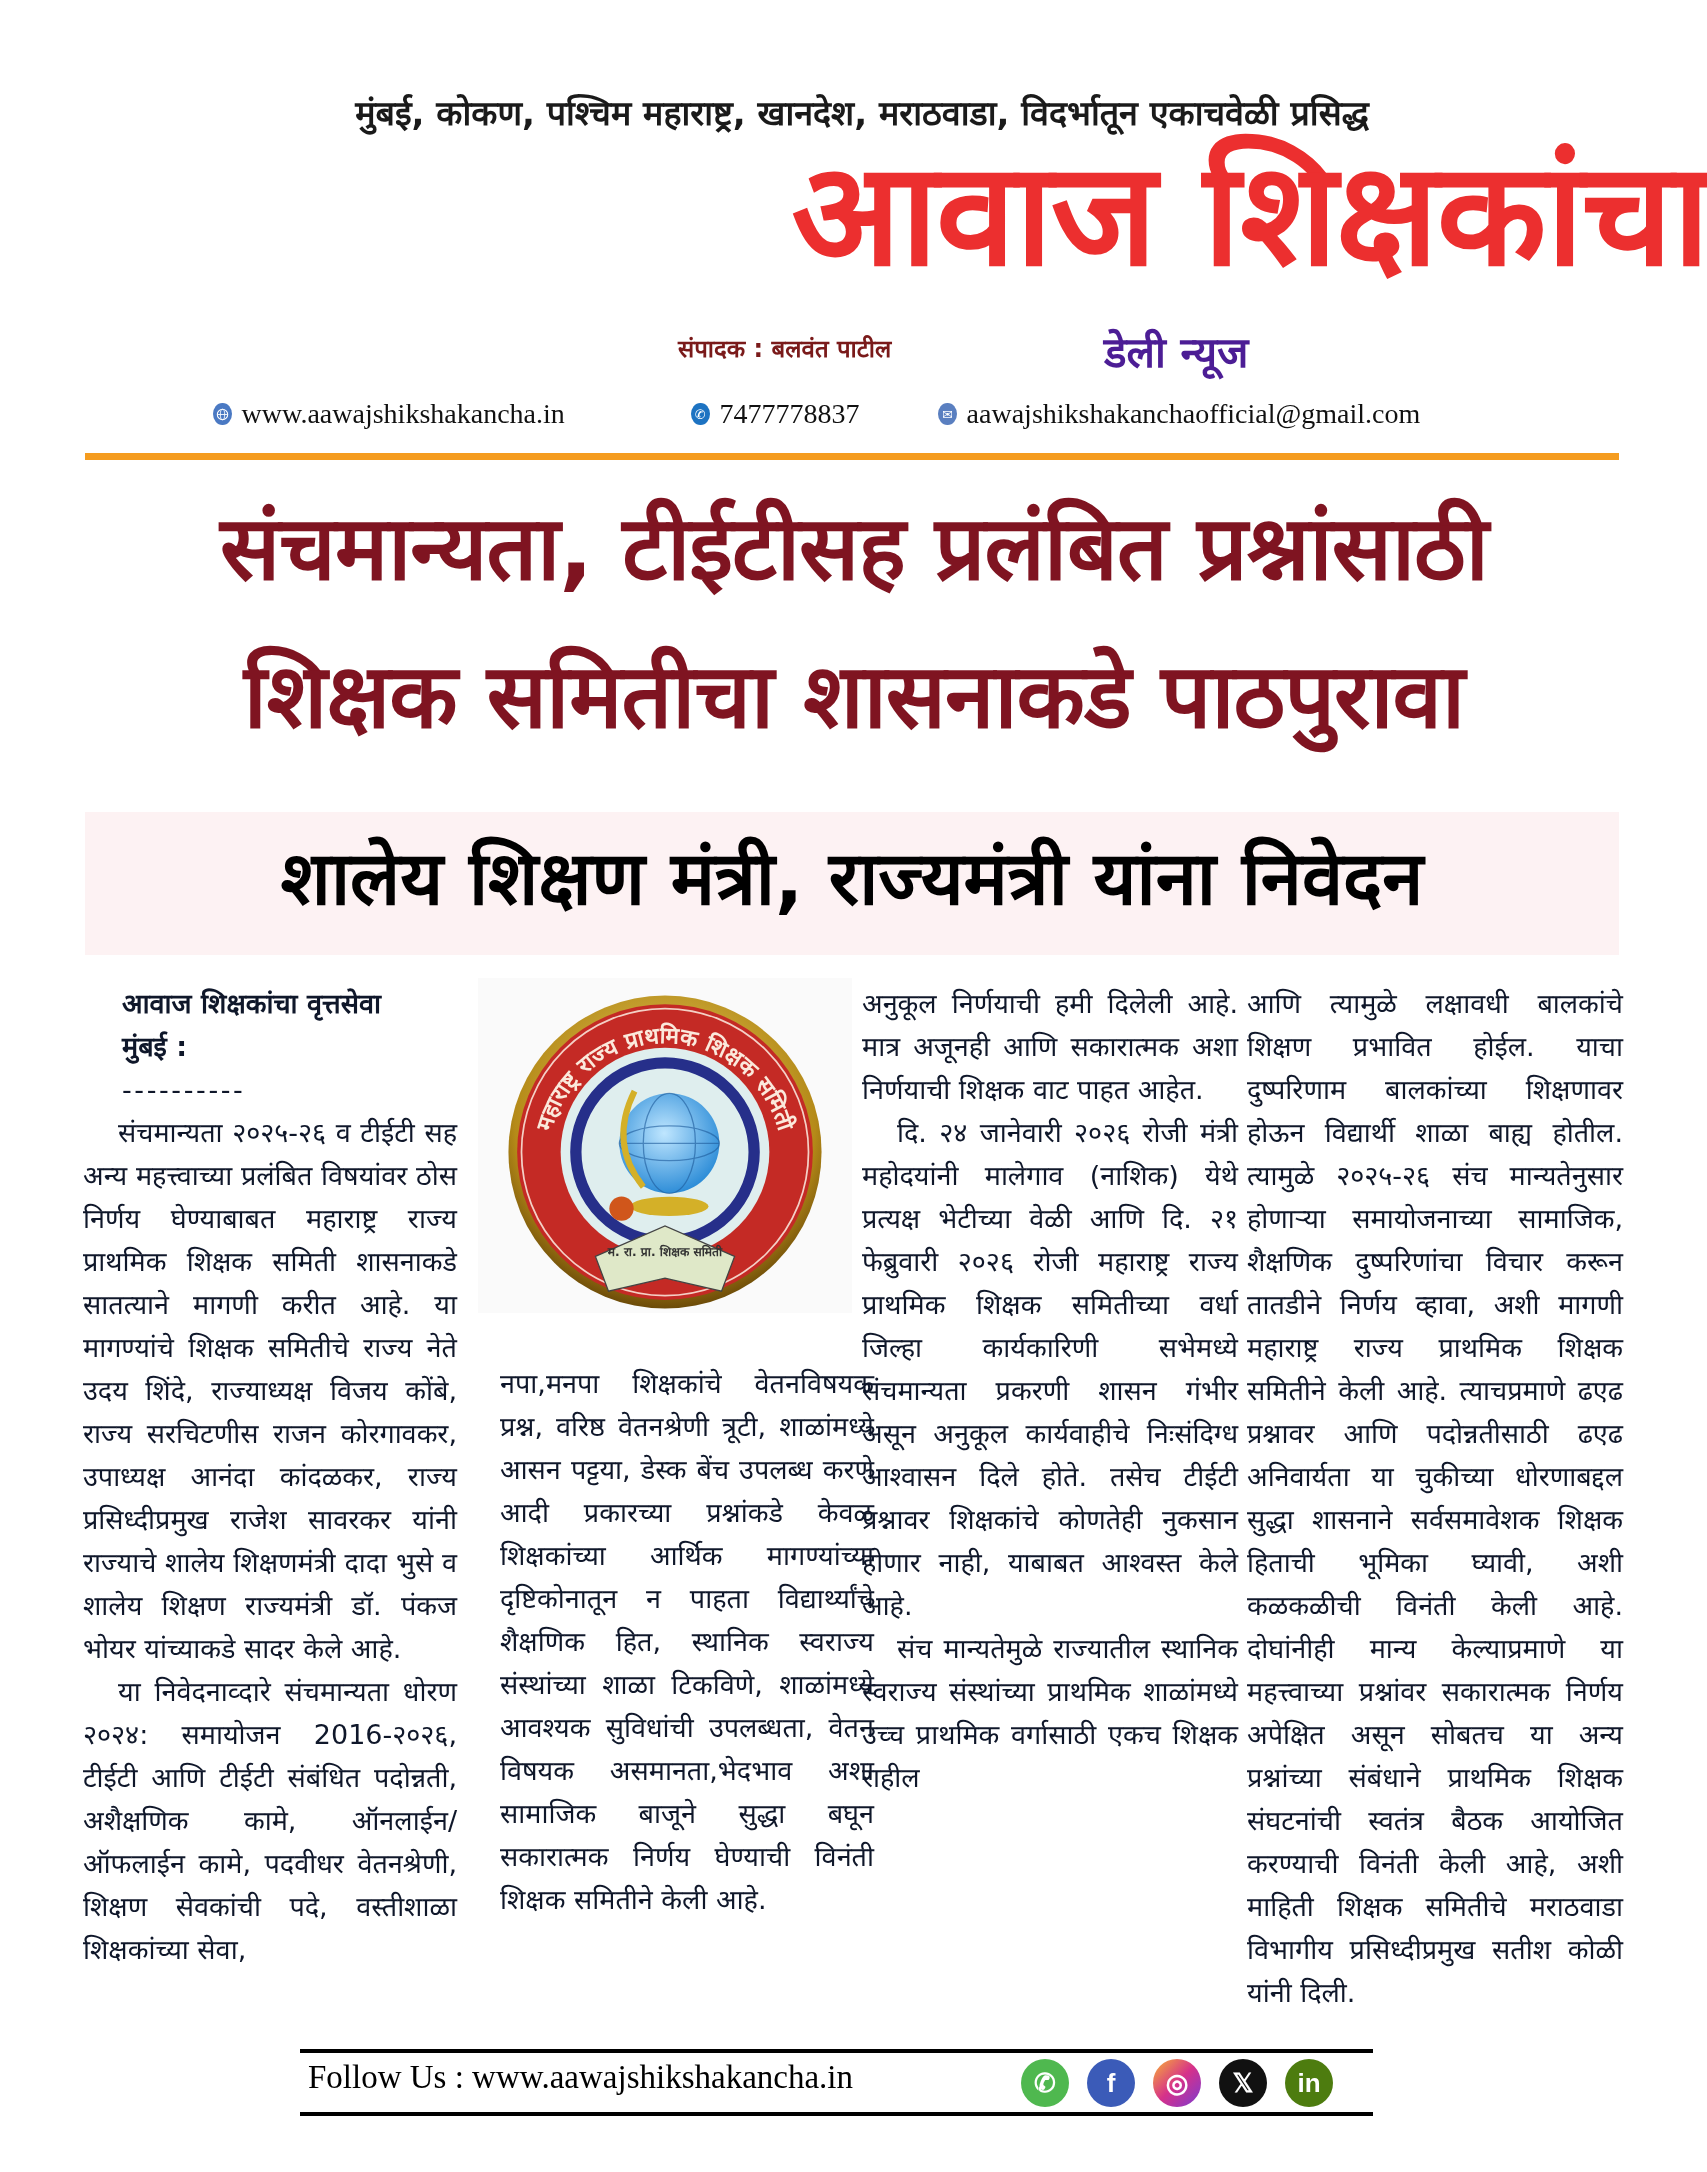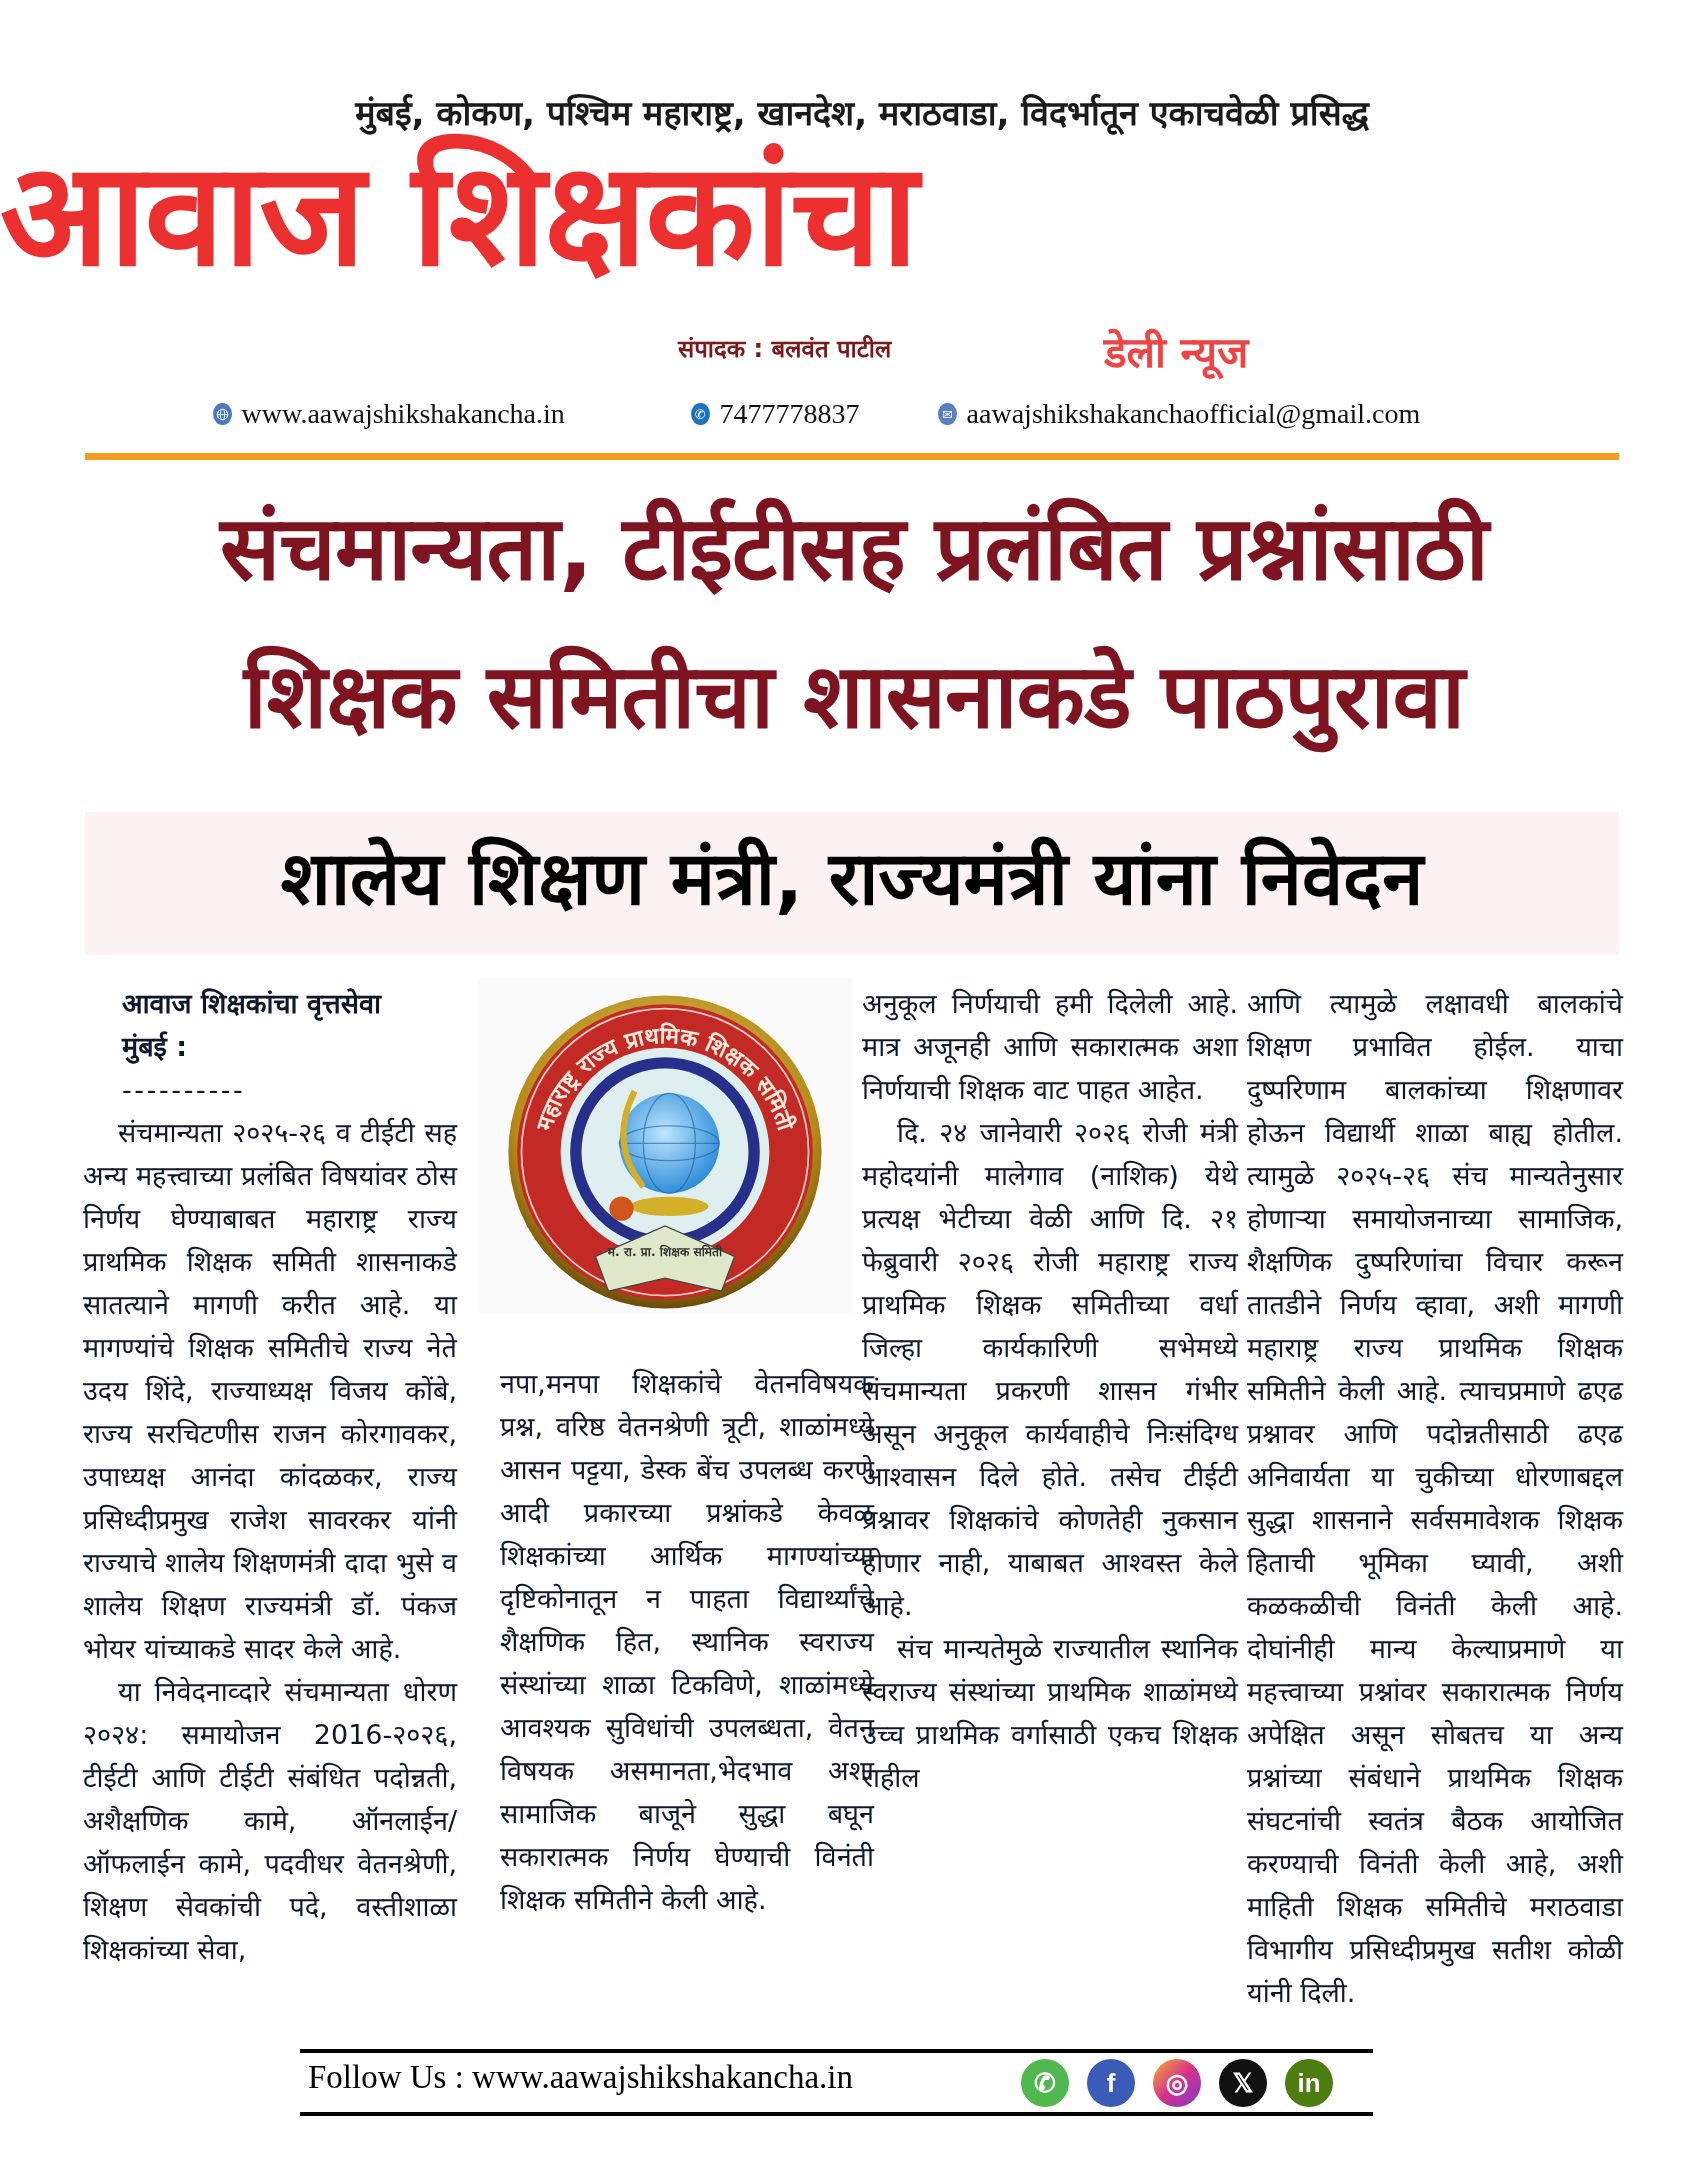--- a/index.html
+++ b/index.html
@@ -3,24 +3,24 @@
 <meta charset="utf-8">
 <style>
   html, body { margin: 0; padding: 0; background: #ffffff; }
   body { width: 1708px; height: 2203px; position: relative; overflow: hidden;
          font-family: "DejaVu Sans", sans-serif; color: #111; }
   .abs { position: absolute; }
 
   
   .tagline { left: 8px; width: 1708px; top: 89px; text-align: center;
              font-size: 34px; font-weight: bold; color: #1a1a1a; letter-spacing: 0; }
-  .masthead { left: 0; width: 1708px; top: 143px; text-align: left;
+  .masthead { left: 0; width: 1708px; top: 143px; text-align: right;
               font-size: 143px; font-weight: bold; color: #ec2f2f; line-height: 1; letter-spacing: -1.7px; }
   .editor { left: 678px; top: 331px; font-size: 24px; font-weight: bold; color: #7a1a1a; }
-  .daily { left: 1104px; top: 322px; font-size: 42px; font-weight: bold; color: #ef4444; }
+  .daily { left: 1104px; top: 322px; font-size: 42px; font-weight: bold; color: #4c1d95; }
   .contact-row { top: 398px; left: 0; width: 1708px; height: 39px; }
   .contact { position: absolute; top: 0; display: flex; align-items: center; gap: 9.6px;
              font-family: "Liberation Serif", serif; font-size: 28px; color: #111; }
   .c-icon { width: 19px; height: 22.6px; border-radius: 50%; display: inline-flex; align-items: center;
             justify-content: center; color: #fff; font-size: 13px; font-family: "DejaVu Sans", sans-serif; }
   .c-web { left: 213px; }  .c-web .c-icon { background: #4a79c3; }
   .c-phone { left: 691px; } .c-phone .c-icon { background: #1d73c2; }
   .c-mail { left: 938px; } .c-mail .c-icon { background: #5a7fc0; }
   .orange-rule { left: 85px; width: 1534px; top: 453px; height: 7px; background: #f59c1f; }
 

